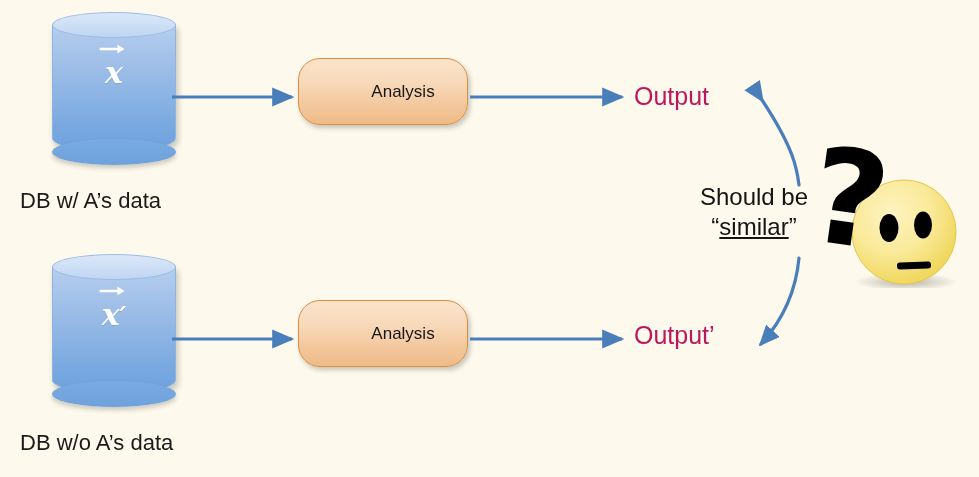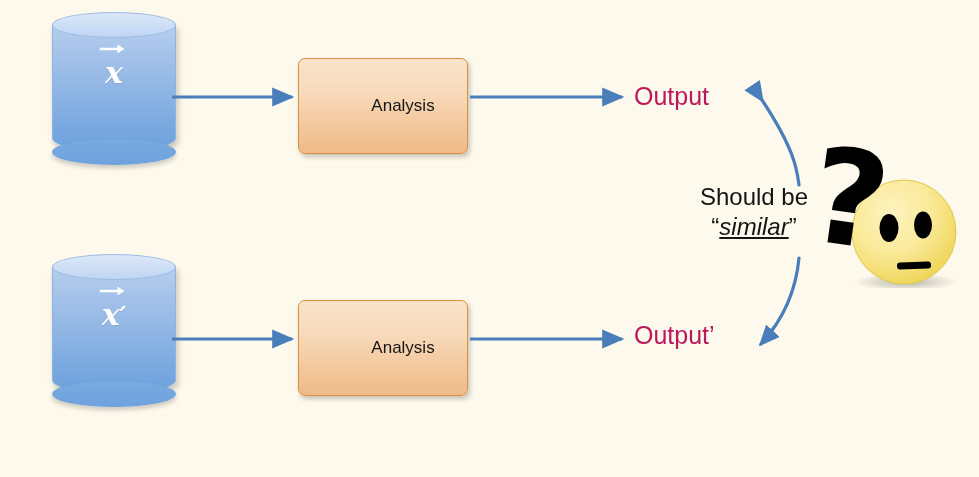--- a/index.html
+++ b/index.html
@@ -83,22 +83,22 @@
     font-family: "Liberation Sans", sans-serif;
     font-size: 22px;
     color: #1a1a1a;
     white-space: nowrap;
   }
 
   
   .analysis-box {
     position: absolute;
     width: 170px;
-    height: 96px;
-    border-radius: 7px;
+    height: 67px;
+    border-radius: 22px;
     border: 1px solid #d9903f;
     background: linear-gradient(to bottom,
         #fae3ca 0%, #f8dabb 35%, #f3c79c 72%, #efbb88 100%);
     box-shadow: 2px 3px 5px rgba(0,0,0,0.22);
     display: flex;
     align-items: center;
     justify-content: center;
     box-sizing: border-box;
     padding-left: 40px;
   }
@@ -120,21 +120,21 @@
   
   .similar-block {
     position: absolute;
     text-align: center;
     font-family: "Liberation Sans", sans-serif;
     font-size: 24px;
     color: #141414;
     line-height: 1.25;
     white-space: nowrap;
   }
-  .similar-underline { text-decoration: underline; font-style: italic; }
+  .similar-underline { text-decoration: underline; }
 
   
   #vector-layer {
     position: absolute;
     left: 0; top: 0;
     width: 979px; height: 477px;
     pointer-events: none;
   }
 
   
@@ -159,20 +159,21 @@
       <span class="vecwrap">
         <svg class="vecarrow" viewBox="0 0 26 10">
           <line x1="1" y1="6" x2="20" y2="6" stroke="#ffffff" stroke-width="2.4" stroke-linecap="round"></line>
           <path d="M18 1.6 L25 6 L18 10.4 Z" fill="#ffffff"></path>
         </svg>
         <span>x</span><span class="prime"></span>
       </span>
     </div>
   </div>
 
+  <div class="db-caption" style="left:20px; top:188px;">DB w/ A’s data</div>
 
   <div class="analysis-box" style="left:298px; top:58px;">
     <span class="analysis-label">Analysis</span>
   </div>
 
   <div class="output-label" style="left:634px; top:82px;">Output</div>
 
   <div class="cylinder" style="left:52px; top:254px;">
     <div class="cyl-body"></div>
     <div class="cyl-bottom"></div>
@@ -181,20 +182,21 @@
       <span class="vecwrap">
         <svg class="vecarrow" viewBox="0 0 26 10">
           <line x1="1" y1="6" x2="20" y2="6" stroke="#ffffff" stroke-width="2.4" stroke-linecap="round"></line>
           <path d="M18 1.6 L25 6 L18 10.4 Z" fill="#ffffff"></path>
         </svg>
         <span>x</span><span class="prime">′</span>
       </span>
     </div>
   </div>
 
+  <div class="db-caption" style="left:20px; top:430px;">DB w/o A’s data</div>
 
   <div class="analysis-box" style="left:298px; top:300px;">
     <span class="analysis-label">Analysis</span>
   </div>
 
   <div class="output-label" style="left:634px; top:321px;">Output’</div>
 
   <div class="similar-block" style="left:688px; top:182px; width:132px;">
     <div>Should be</div>
     <div><span>“</span><span class="similar-underline">similar</span><span>”</span></div>

